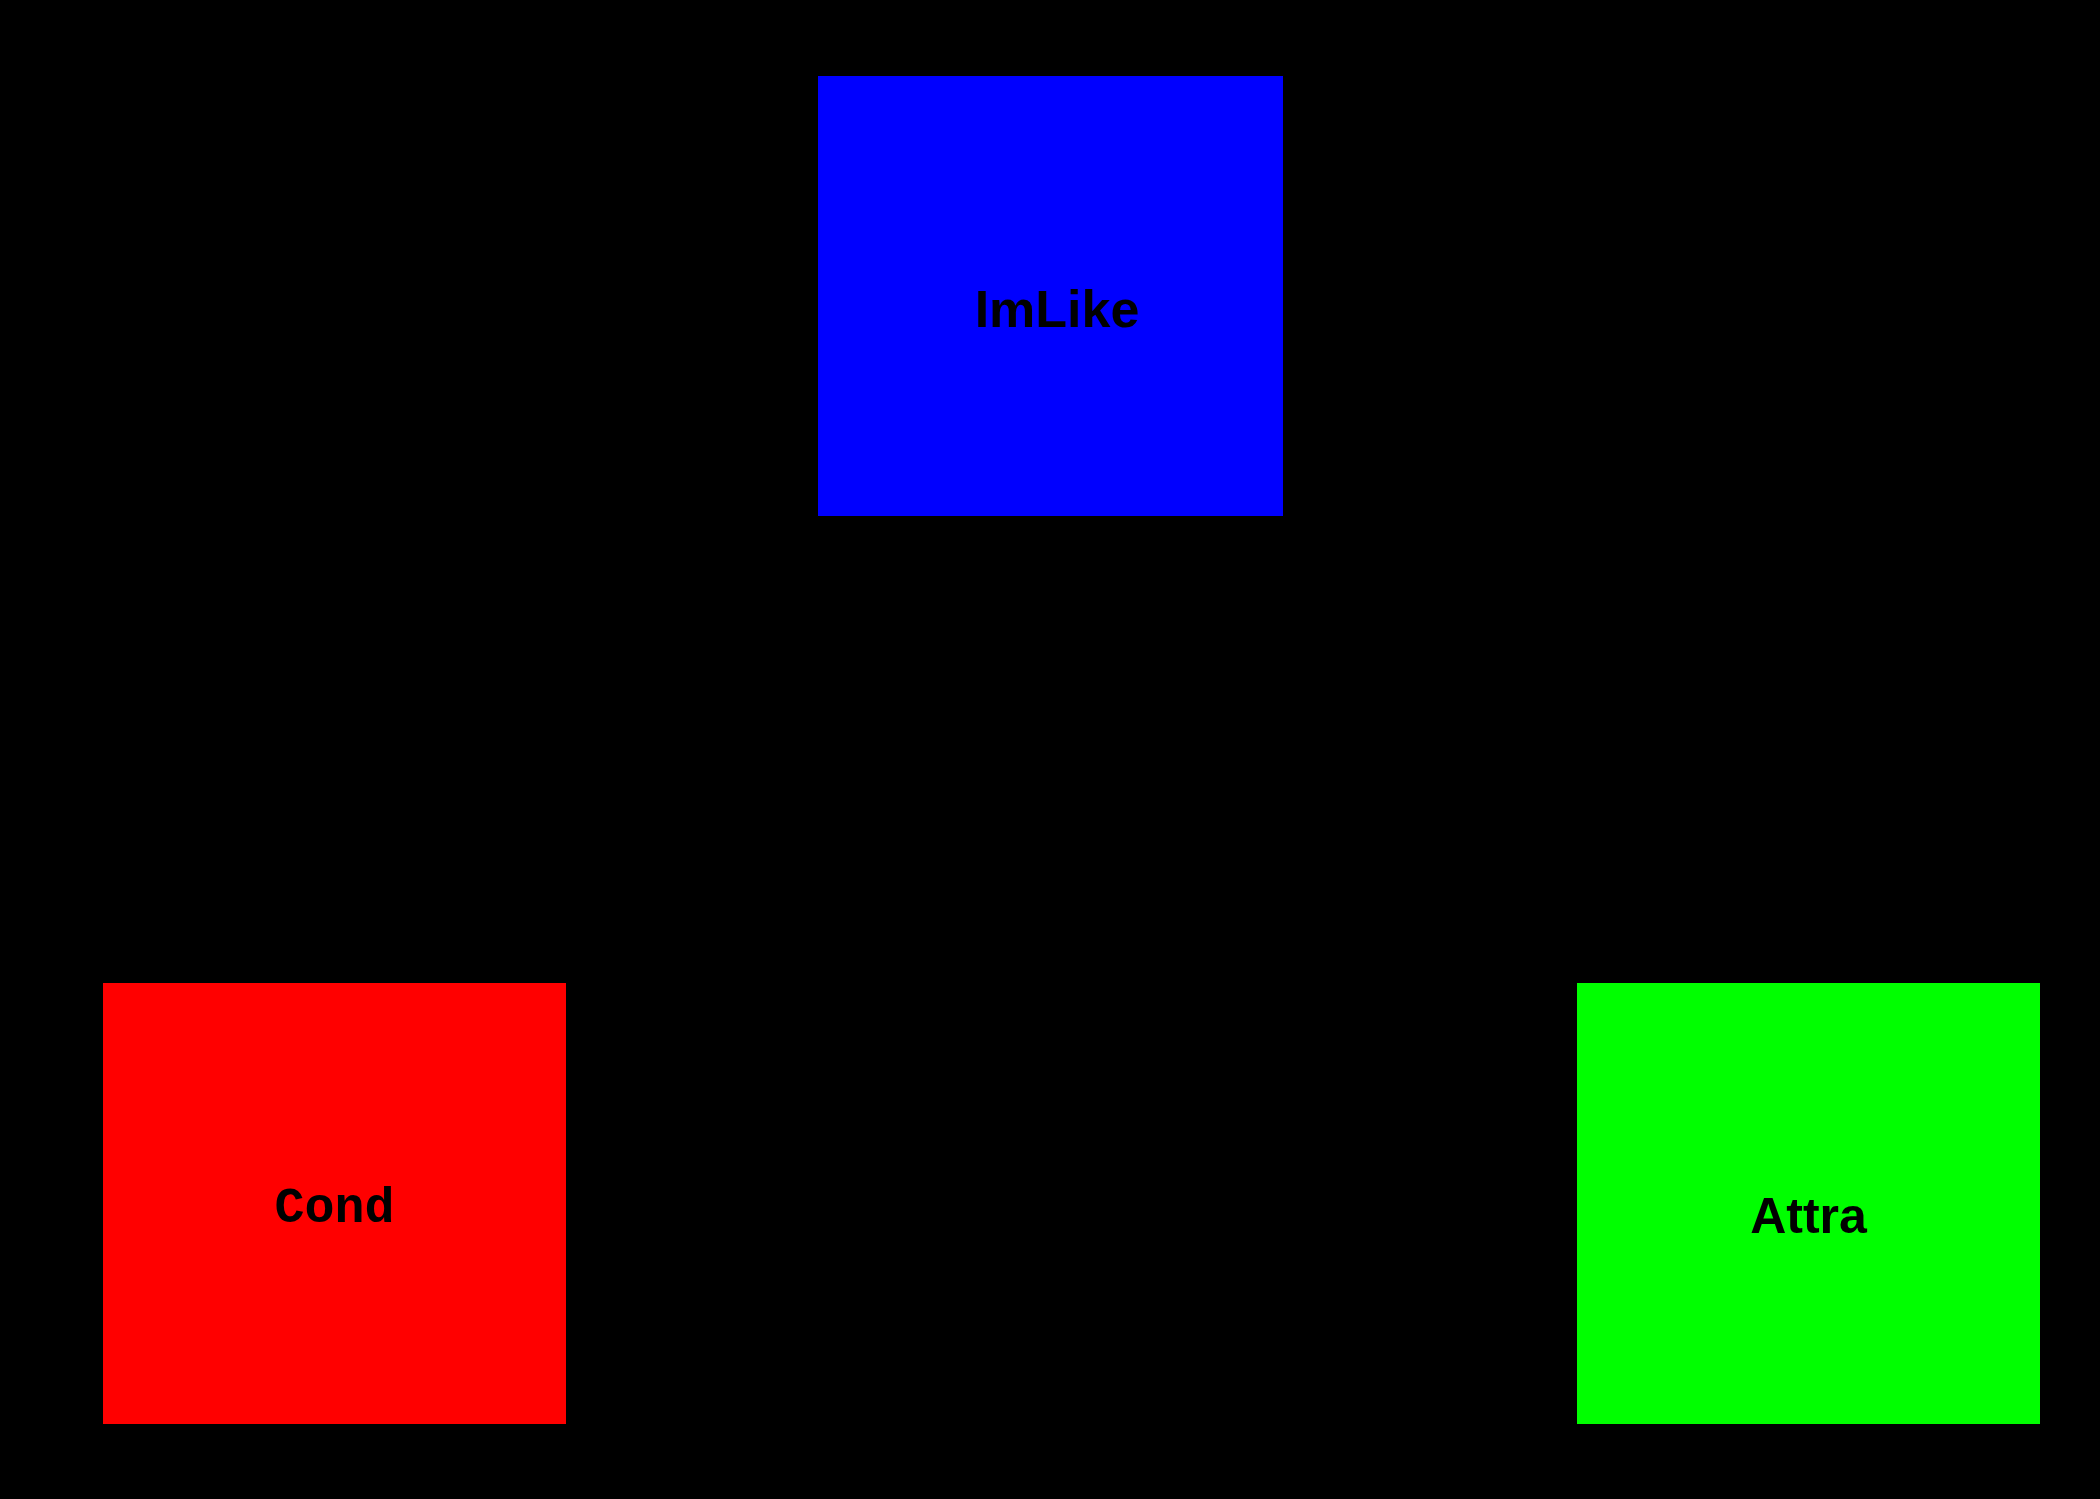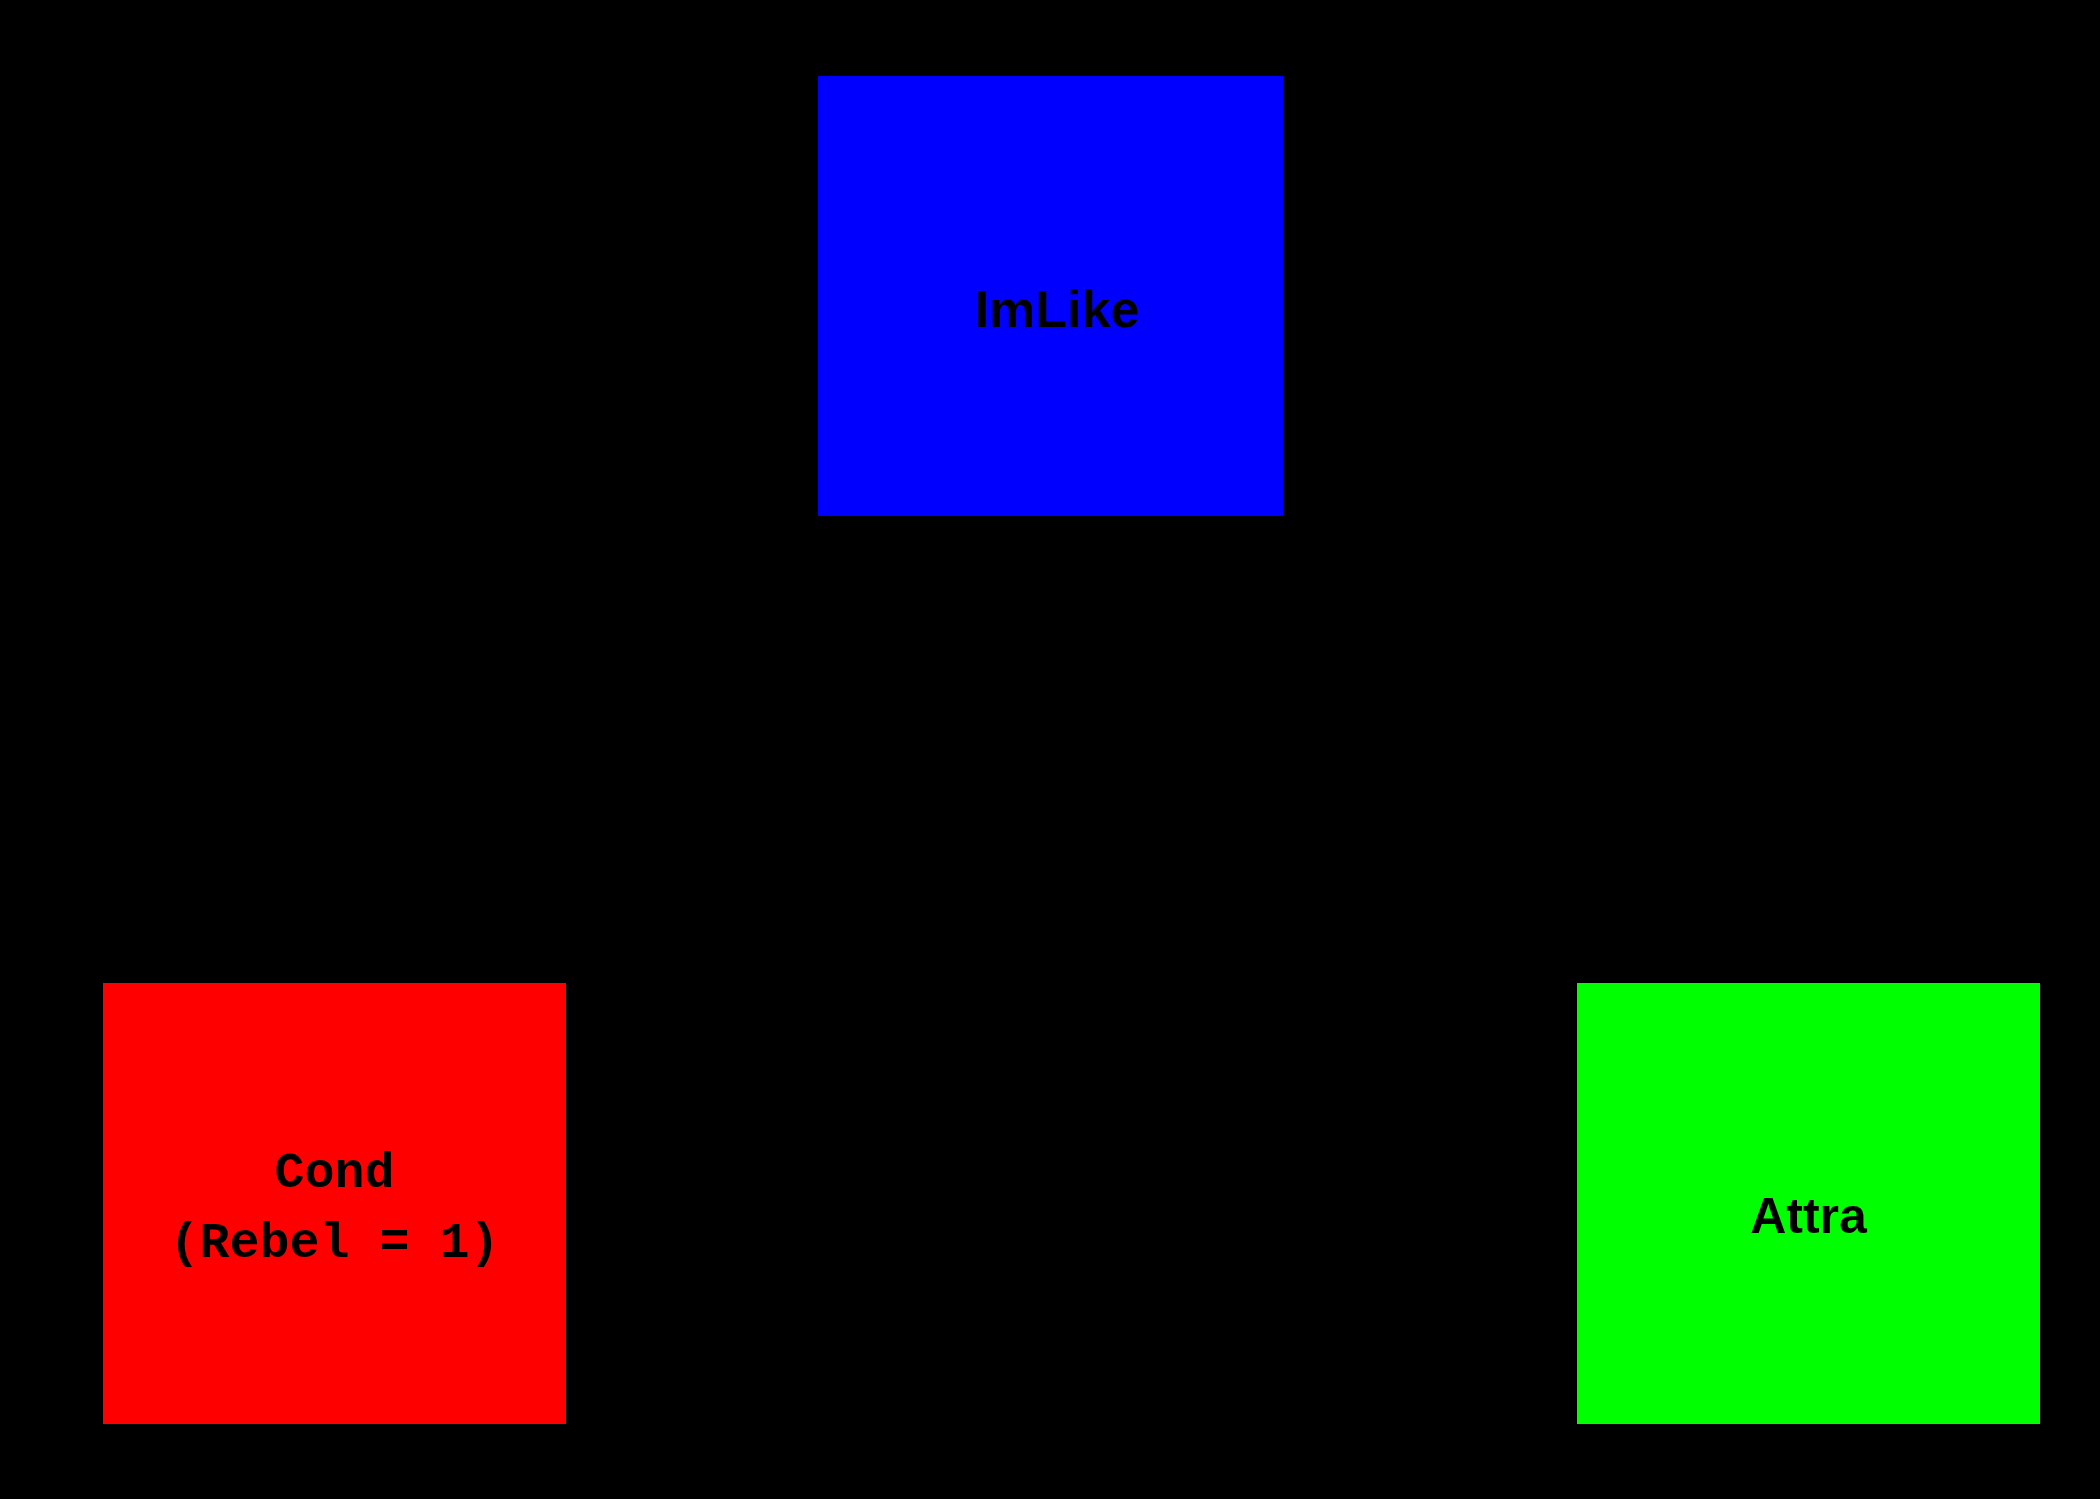--- a/index.html
+++ b/index.html
@@ -83,20 +83,19 @@
 <body style="background: rgb(0, 0, 0);">
 
 <div id="canvas" style="width: 2100px; height: 1499px; background: rgb(0, 0, 0);">
 
   <div class="node" id="node-imlike" style="left: 818px; top: 76px; width: 465px; height: 440px; background: rgb(0, 0, 255); color: rgb(0, 0, 0); padding-left: 13px;">
     <span class="node-label">ImLike</span>
   </div>
 
   <div class="node" id="node-cond" style="left: 103px; top: 983px; width: 463px; height: 441px; background: rgb(255, 0, 0); color: rgb(0, 0, 0);">
     <span class="node-label line-1">Cond</span>
-    <span class="node-label line-2">(Rebel = 1)</span>
   </div>
 
   <div class="node" id="node-attra" style="left: 1535px; top: 983px; width: 463px; height: 441px; background: rgb(0, 255, 0); color: rgb(0, 0, 0); margin-left: 42px;">
     <span class="node-label">Attra</span>
   </div>
 
 </div>
 
 </body></html>

